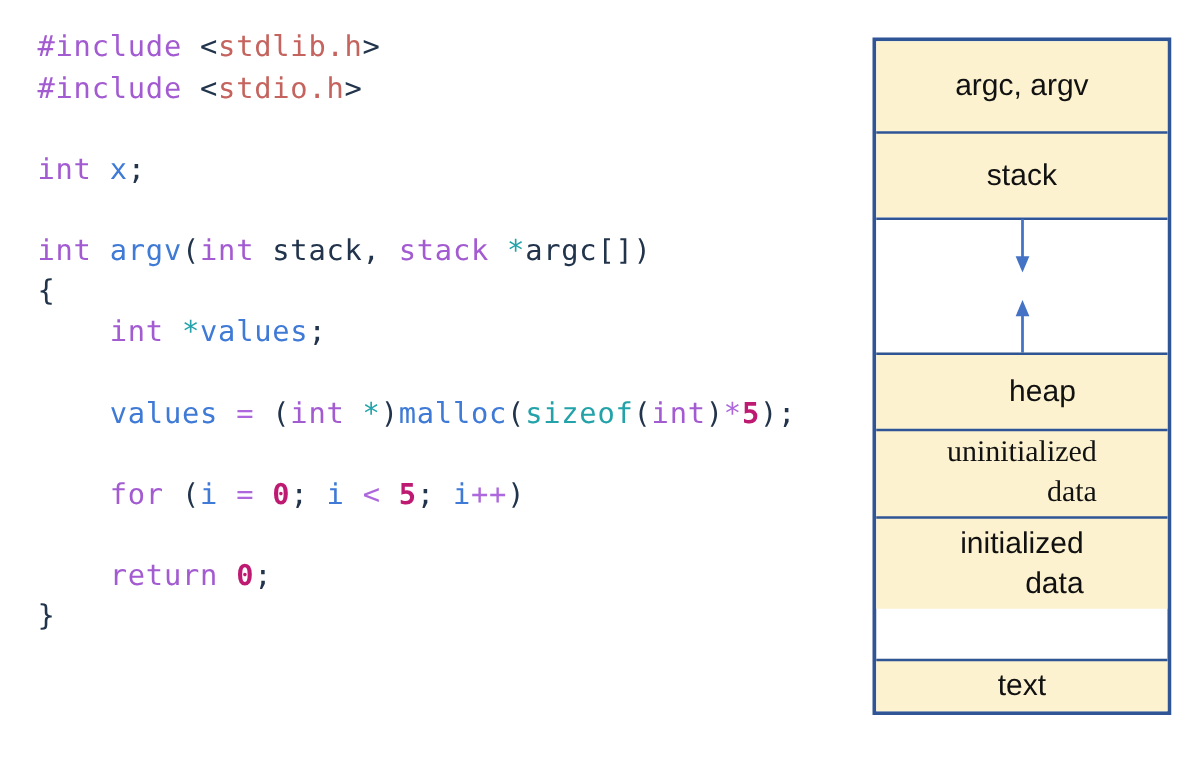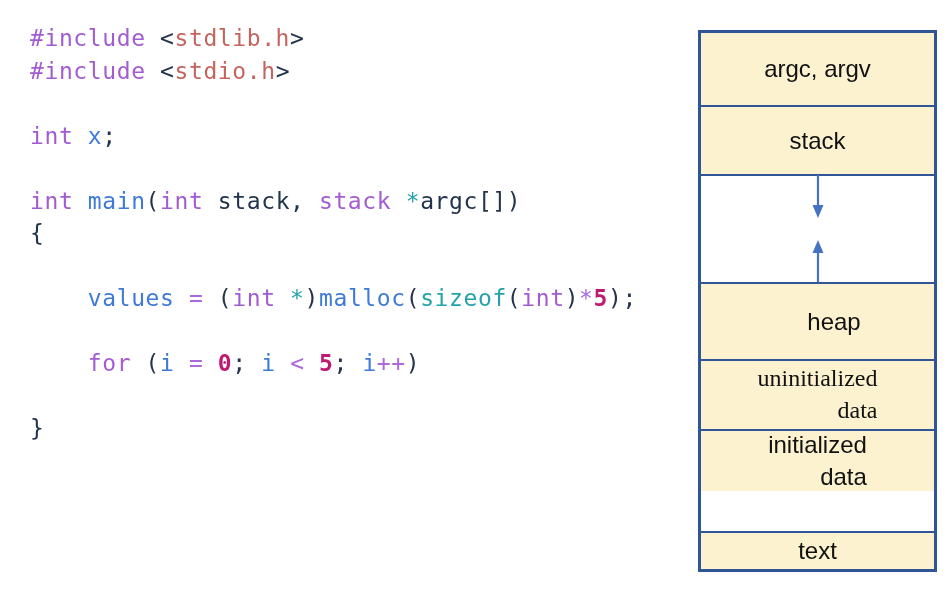--- a/index.html
+++ b/index.html
@@ -38,45 +38,47 @@
     display:flex;align-items:center;justify-content:center;
     text-align:right;white-space:pre-line;
     font-size:24px;line-height:1.32;color:var(--diagram-text);
     flex:0 0 auto;
   }
   .segment + .segment, .spacer + .segment, .segment + .spacer{border-top:2px solid var(--seg-border);}
   .seg-argc{height:72px;}
   .seg-stack{height:69px;}
   .spacer{height:108px;background:#ffffff;flex:0 0 auto;
     display:flex;align-items:center;justify-content:center;}
-  .seg-heap{height:77px;padding-left:33px;}
+  .seg-heap{height:61px;padding-left:33px;}
   .seg-uninit{height:70px;font-family:Liberation Serif, serif;}
-  .seg-init{height:62px;}
+  .seg-init{height:74px;}
   .seg-text{flex:1 1 auto;margin-top:40px;}
   .arrow-svg{display:block;}
 </style>
 </head>
 <body>
 
 <div class="stage">
 
   <div class="code-panel">
     <div id="code-block">
         <div class="code-line"><span class="tok-kw">#include</span><span class="tok-pl"> &lt;</span><span class="tok-hdr">stdlib.h</span><span class="tok-pl">&gt;</span></div>
         <div class="code-line"><span class="tok-kw">#include</span><span class="tok-pl"> &lt;</span><span class="tok-hdr">stdio.h</span><span class="tok-pl">&gt;</span></div>
         <div class="code-line"></div>
         <div class="code-line"><span class="tok-kw">int</span><span class="tok-pl"> </span><span class="tok-id">x</span><span class="tok-pl">;</span></div>
         <div class="code-line"></div>
-        <div class="code-line"><span class="tok-kw">int</span><span class="tok-pl"> </span><span class="tok-id">main</span><span class="tok-pl">(</span><span class="tok-kw">int</span><span class="tok-pl"> stack, </span><span class="tok-kw">stack</span><span class="tok-pl"> </span><span class="tok-ptr">*</span><span class="tok-pl">argc[])</span></div>
+        <div class="code-line"><span class="tok-kw">int</span><span class="tok-pl"> </span><span class="tok-id">argv</span><span class="tok-pl">(</span><span class="tok-kw">int</span><span class="tok-pl"> stack, </span><span class="tok-kw">stack</span><span class="tok-pl"> </span><span class="tok-ptr">*</span><span class="tok-pl">argc[])</span></div>
         <div class="code-line"><span class="tok-pl">{</span></div>
+        <div class="code-line"><span class="tok-pl">    </span><span class="tok-kw">int</span><span class="tok-pl"> </span><span class="tok-ptr">*</span><span class="tok-id">values</span><span class="tok-pl">;</span></div>
         <div class="code-line"></div>
         <div class="code-line"><span class="tok-pl">    </span><span class="tok-id">values</span><span class="tok-pl"> </span><span class="tok-op">=</span><span class="tok-pl"> (</span><span class="tok-kw">int</span><span class="tok-pl"> </span><span class="tok-ptr">*</span><span class="tok-pl">)</span><span class="tok-id">malloc</span><span class="tok-pl">(</span><span class="tok-ptr">sizeof</span><span class="tok-pl">(</span><span class="tok-kw">int</span><span class="tok-pl">)</span><span class="tok-op">*</span><span class="tok-num">5</span><span class="tok-pl">);</span></div>
         <div class="code-line"></div>
         <div class="code-line"><span class="tok-pl">    </span><span class="tok-kw">for</span><span class="tok-pl"> (</span><span class="tok-id">i</span><span class="tok-pl"> </span><span class="tok-op">=</span><span class="tok-pl"> </span><span class="tok-num">0</span><span class="tok-pl">; </span><span class="tok-id">i</span><span class="tok-pl"> </span><span class="tok-op">&lt;</span><span class="tok-pl"> </span><span class="tok-num">5</span><span class="tok-pl">; </span><span class="tok-id">i</span><span class="tok-op">++</span><span class="tok-pl">)</span></div>
         <div class="code-line"></div>
+        <div class="code-line"><span class="tok-pl">    </span><span class="tok-kw">return</span><span class="tok-pl"> </span><span class="tok-num">0</span><span class="tok-pl">;</span></div>
         <div class="code-line"><span class="tok-pl">}</span></div>
       </div>
   </div>
 
   <div class="memory-diagram">
     <div class="segment seg-argc">argc, argv</div>
     <div class="segment seg-stack">stack</div>
     <div class="spacer">
       <svg class="arrow-svg" width="24" height="108" viewBox="0 0 24 108">
         <g>

